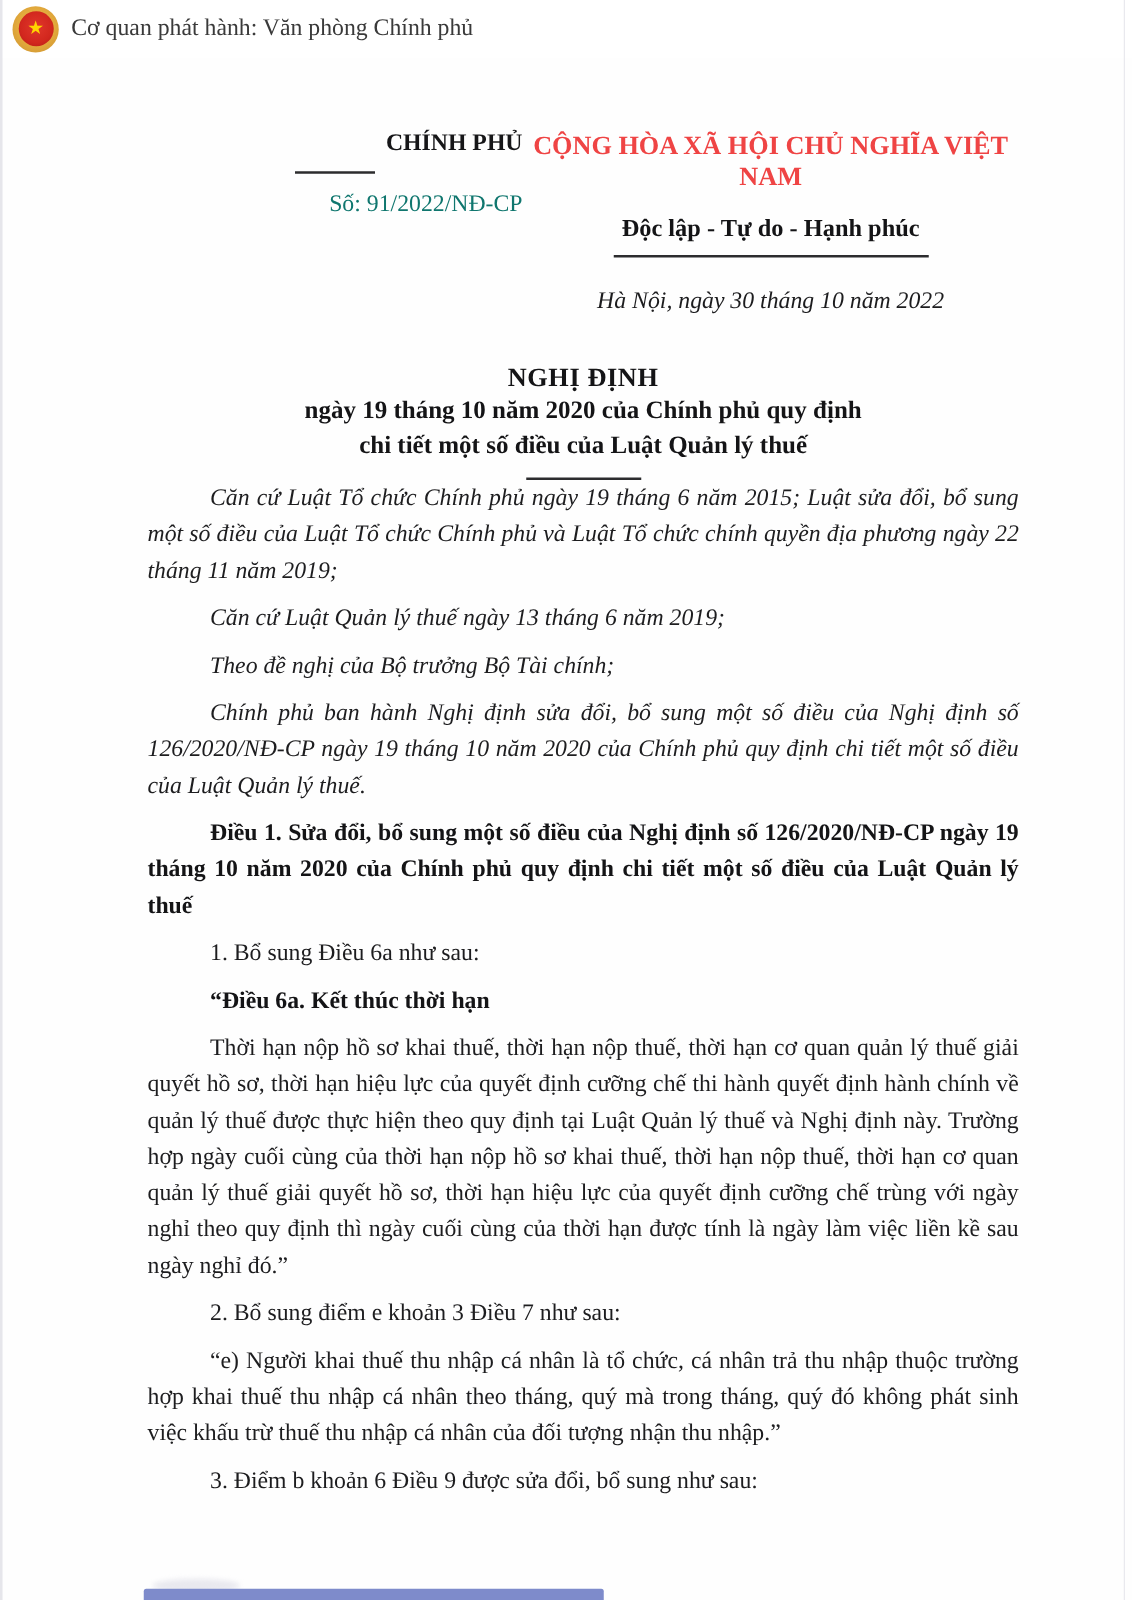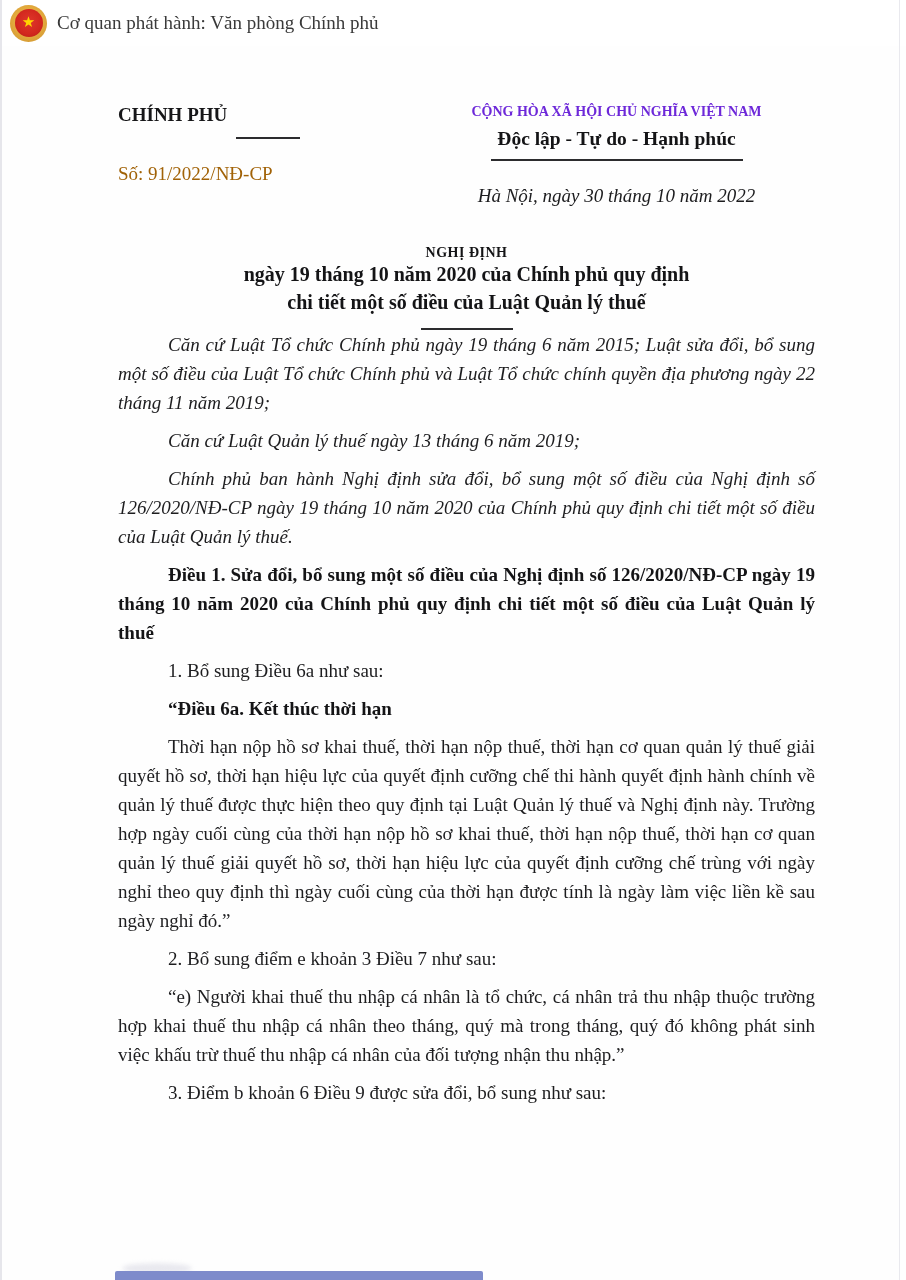--- a/index.html
+++ b/index.html
@@ -32,33 +32,33 @@
   .emblem-star{
     color:#ffd500;font-size:15px;line-height:1;
     font-family:"DejaVu Sans",sans-serif;
     transform:translateY(-1px);
   }
 
   
   .page{padding:58px 91px 0 118px;}
 
   .doc-header{display:flex;}
-  .col-left{width:300px;text-align:left;}
+  .col-left{width:300px;text-align:right;}
   .org{font-weight:bold;font-size:19px;color:#161618;}
   .rule{background:#2c2c2e;height:2px;}
   .rule-org{width:64px;margin:11px auto 0;}
-  .doc-number{margin-top:24px;font-size:19px;color:#a16207;}
+  .doc-number{margin-top:14px;font-size:19px;color:#0f766e;}
   .col-right{flex:1;text-align:center;}
-  .country{font-weight:bold;font-size:14px;color:#6d28d9;}
-  .motto{font-weight:bold;font-size:19.5px;margin-top:8px;color:#141416;}
+  .country{font-weight:bold;font-size:21px;color:#ef4444;}
+  .motto{font-weight:bold;font-size:19.5px;margin-top:19px;color:#141416;}
   .rule-motto{width:252px;margin:9px auto 0;}
   .place-date{font-style:italic;font-size:19px;margin-top:24px;color:#1c1c1e;}
 
   .doc-title{text-align:center;margin-top:38px;color:#141416;}
-  .doc-type{font-size:14px;font-weight:bold;letter-spacing:.5px;}
+  .doc-type{font-size:21px;font-weight:bold;letter-spacing:.5px;}
   .t-line{font-size:20px;font-weight:bold;line-height:27.5px;}
   .t-line:first-of-type{margin-top:4px;}
   .rule-title{width:92px;margin:12px auto 0;}
 
   .doc-body{font-size:19px;line-height:29px;text-align:justify;}
   .doc-body p{margin:0 0 9px;text-indent:50px;}
   .it{font-style:italic;}
   .b{font-weight:bold;color:#141416;}
 
   
@@ -106,20 +106,21 @@
     <div class="doc-title">
       <div class="doc-type">NGHỊ ĐỊNH</div>
       <div class="t-line">ngày 19 tháng 10 năm 2020 của Chính phủ quy định</div>
       <div class="t-line">chi tiết một số điều của Luật Quản lý thuế</div>
       <div class="rule rule-title"></div>
     </div>
 
     <div class="doc-body">
       <p class="it">Căn cứ Luật Tổ chức Chính phủ ngày 19 tháng 6 năm 2015; Luật sửa đổi, bổ sung một số điều của Luật Tổ chức Chính phủ và Luật Tổ chức chính quyền địa phương ngày 22 tháng 11 năm 2019;</p>
       <p class="it">Căn cứ Luật Quản lý thuế ngày 13 tháng 6 năm 2019;</p>
+      <p class="it">Theo đề nghị của Bộ trưởng Bộ Tài chính;</p>
       <p class="it">Chính phủ ban hành Nghị định sửa đổi, bổ sung một số điều của Nghị định số 126/2020/NĐ-CP ngày 19 tháng 10 năm 2020 của Chính phủ quy định chi tiết một số điều của Luật Quản lý thuế.</p>
       <p class="b">Điều 1. Sửa đổi, bổ sung một số điều của Nghị định số 126/2020/NĐ-CP ngày 19 tháng 10 năm 2020 của Chính phủ quy định chi tiết một số điều của Luật Quản lý thuế</p>
       <p>1. Bổ sung Điều 6a như sau:</p>
       <p class="b">“Điều 6a. Kết thúc thời hạn</p>
       <p>Thời hạn nộp hồ sơ khai thuế, thời hạn nộp thuế, thời hạn cơ quan quản lý thuế giải quyết hồ sơ, thời hạn hiệu lực của quyết định cưỡng chế thi hành quyết định hành chính về quản lý thuế được thực hiện theo quy định tại Luật Quản lý thuế và Nghị định này. Trường hợp ngày cuối cùng của thời hạn nộp hồ sơ khai thuế, thời hạn nộp thuế, thời hạn cơ quan quản lý thuế giải quyết hồ sơ, thời hạn hiệu lực của quyết định cưỡng chế trùng với ngày nghỉ theo quy định thì ngày cuối cùng của thời hạn được tính là ngày làm việc liền kề sau ngày nghỉ đó.”</p>
       <p>2. Bổ sung điểm e khoản 3 Điều 7 như sau:</p>
       <p>“e) Người khai thuế thu nhập cá nhân là tổ chức, cá nhân trả thu nhập thuộc trường hợp khai thuế thu nhập cá nhân theo tháng, quý mà trong tháng, quý đó không phát sinh việc khấu trừ thuế thu nhập cá nhân của đối tượng nhận thu nhập.”</p>
       <p>3. Điểm b khoản 6 Điều 9 được sửa đổi, bổ sung như sau:</p>
     </div>
   </main>

